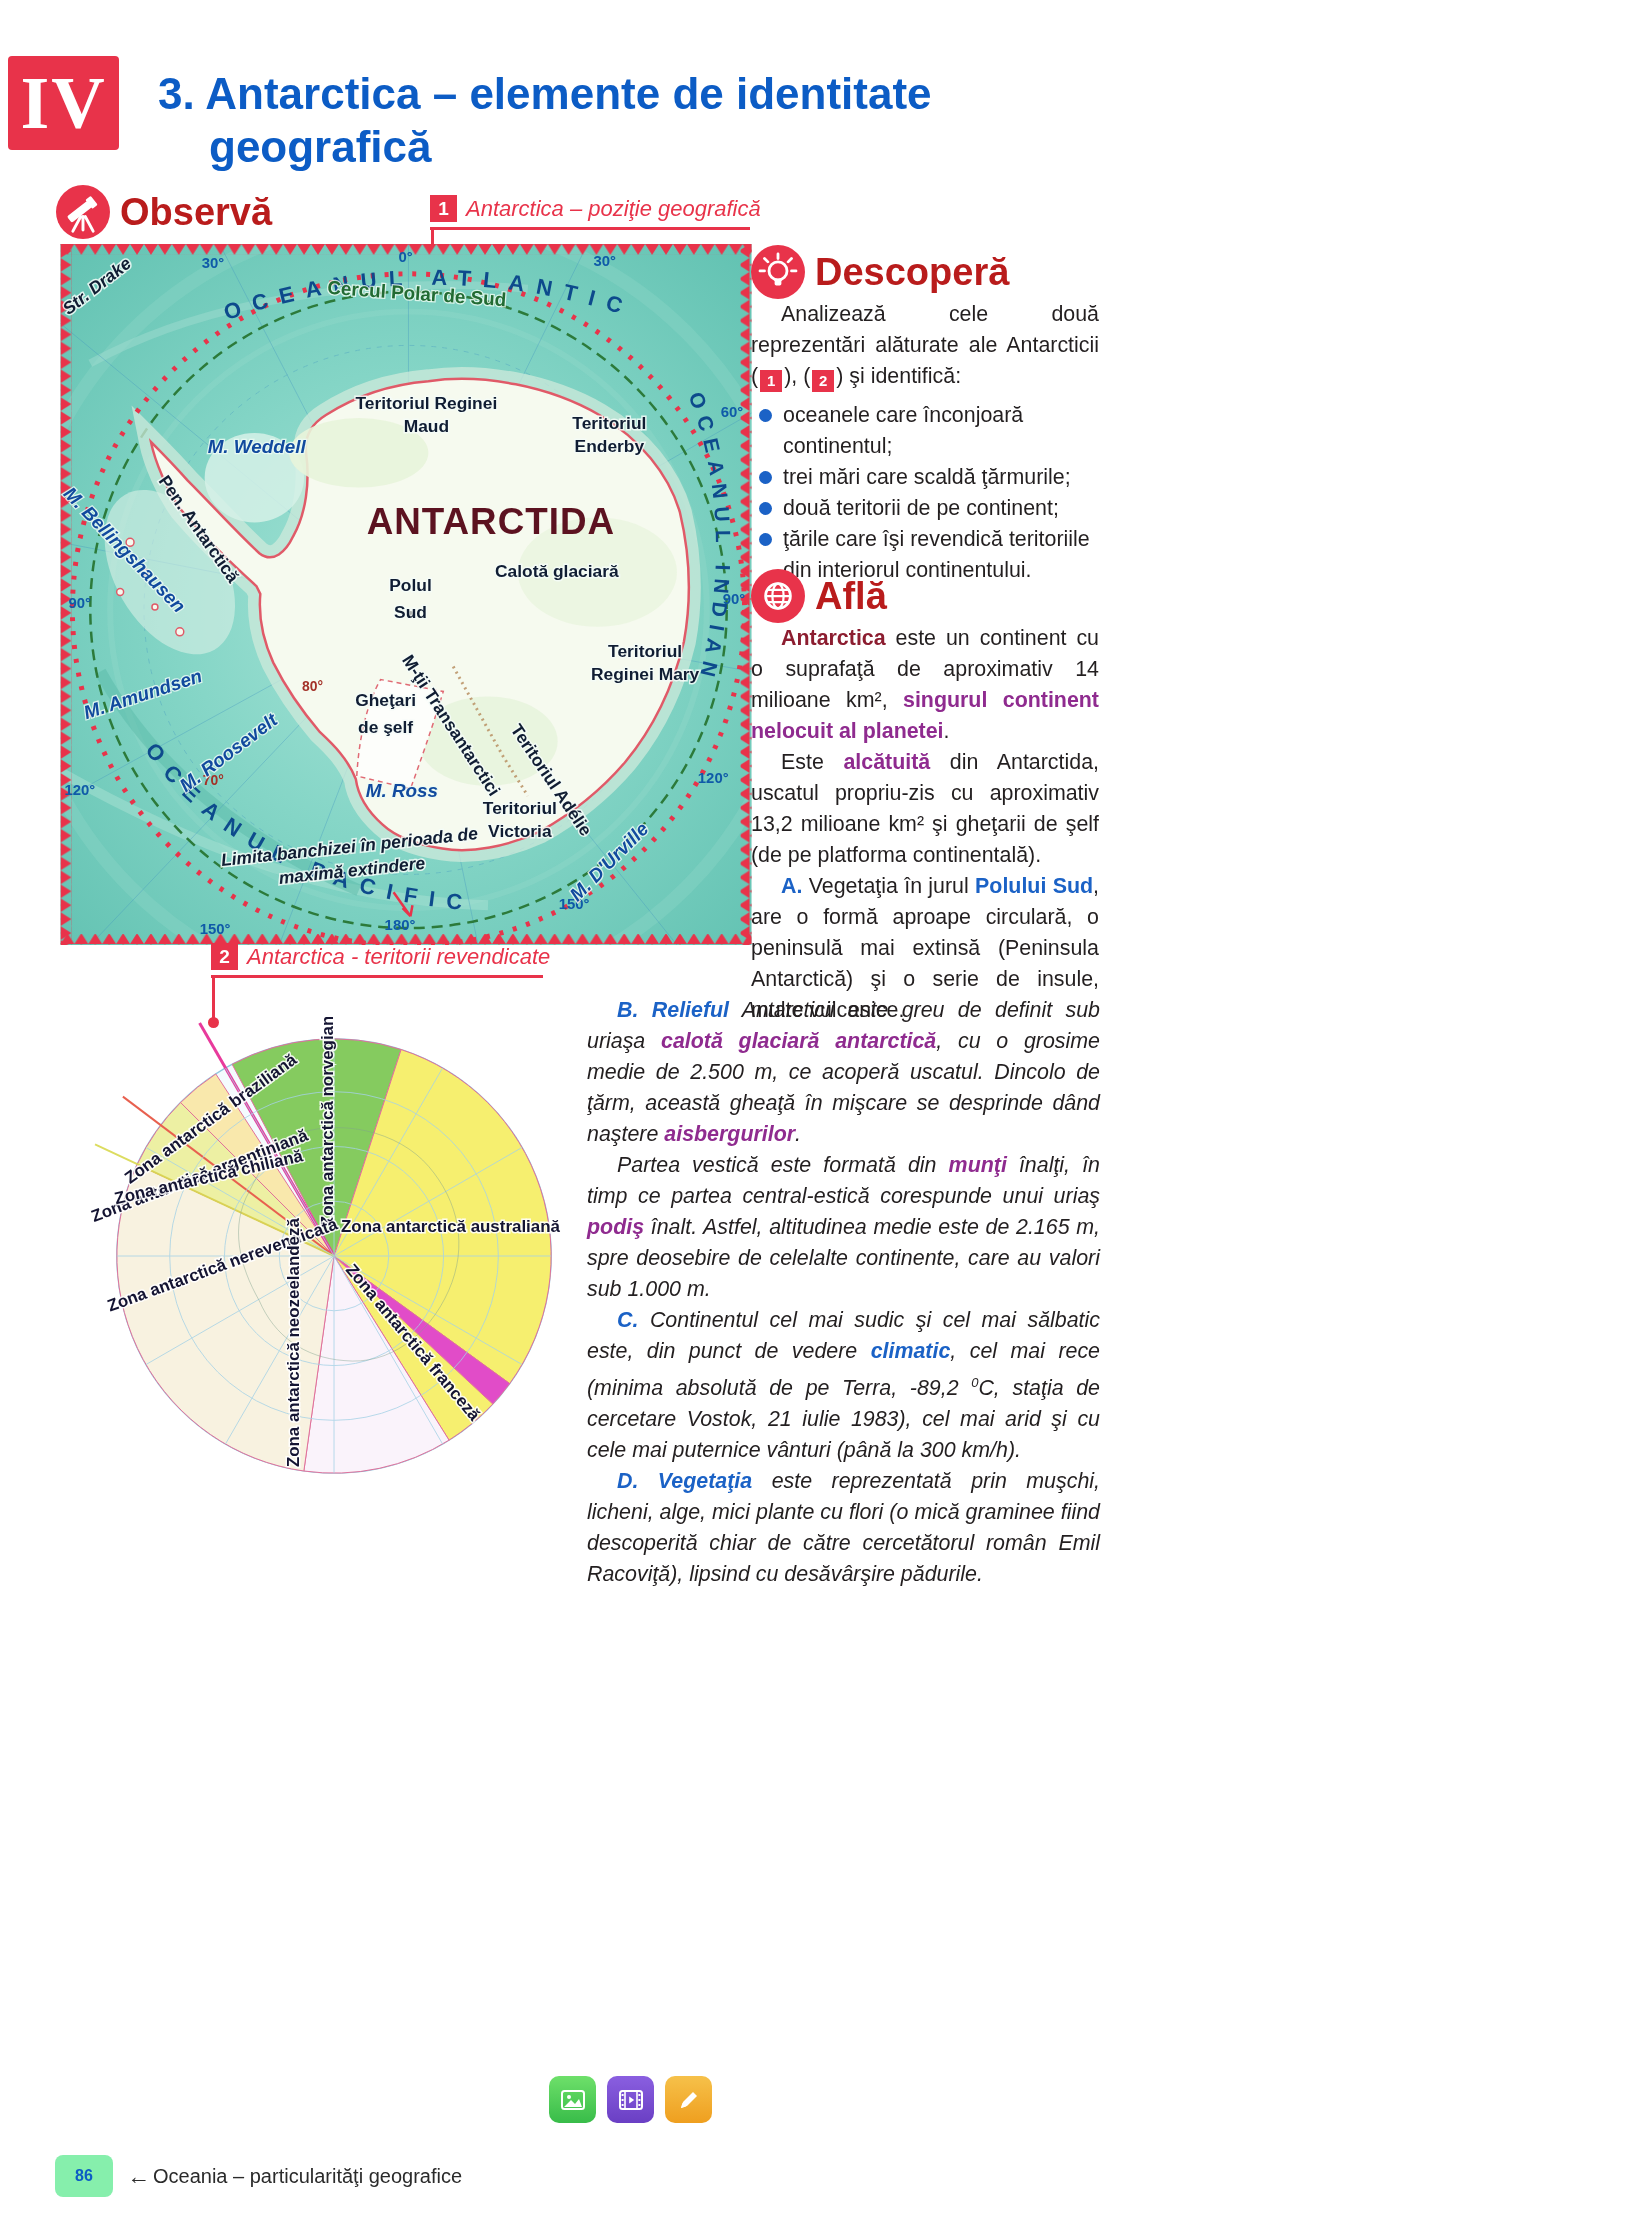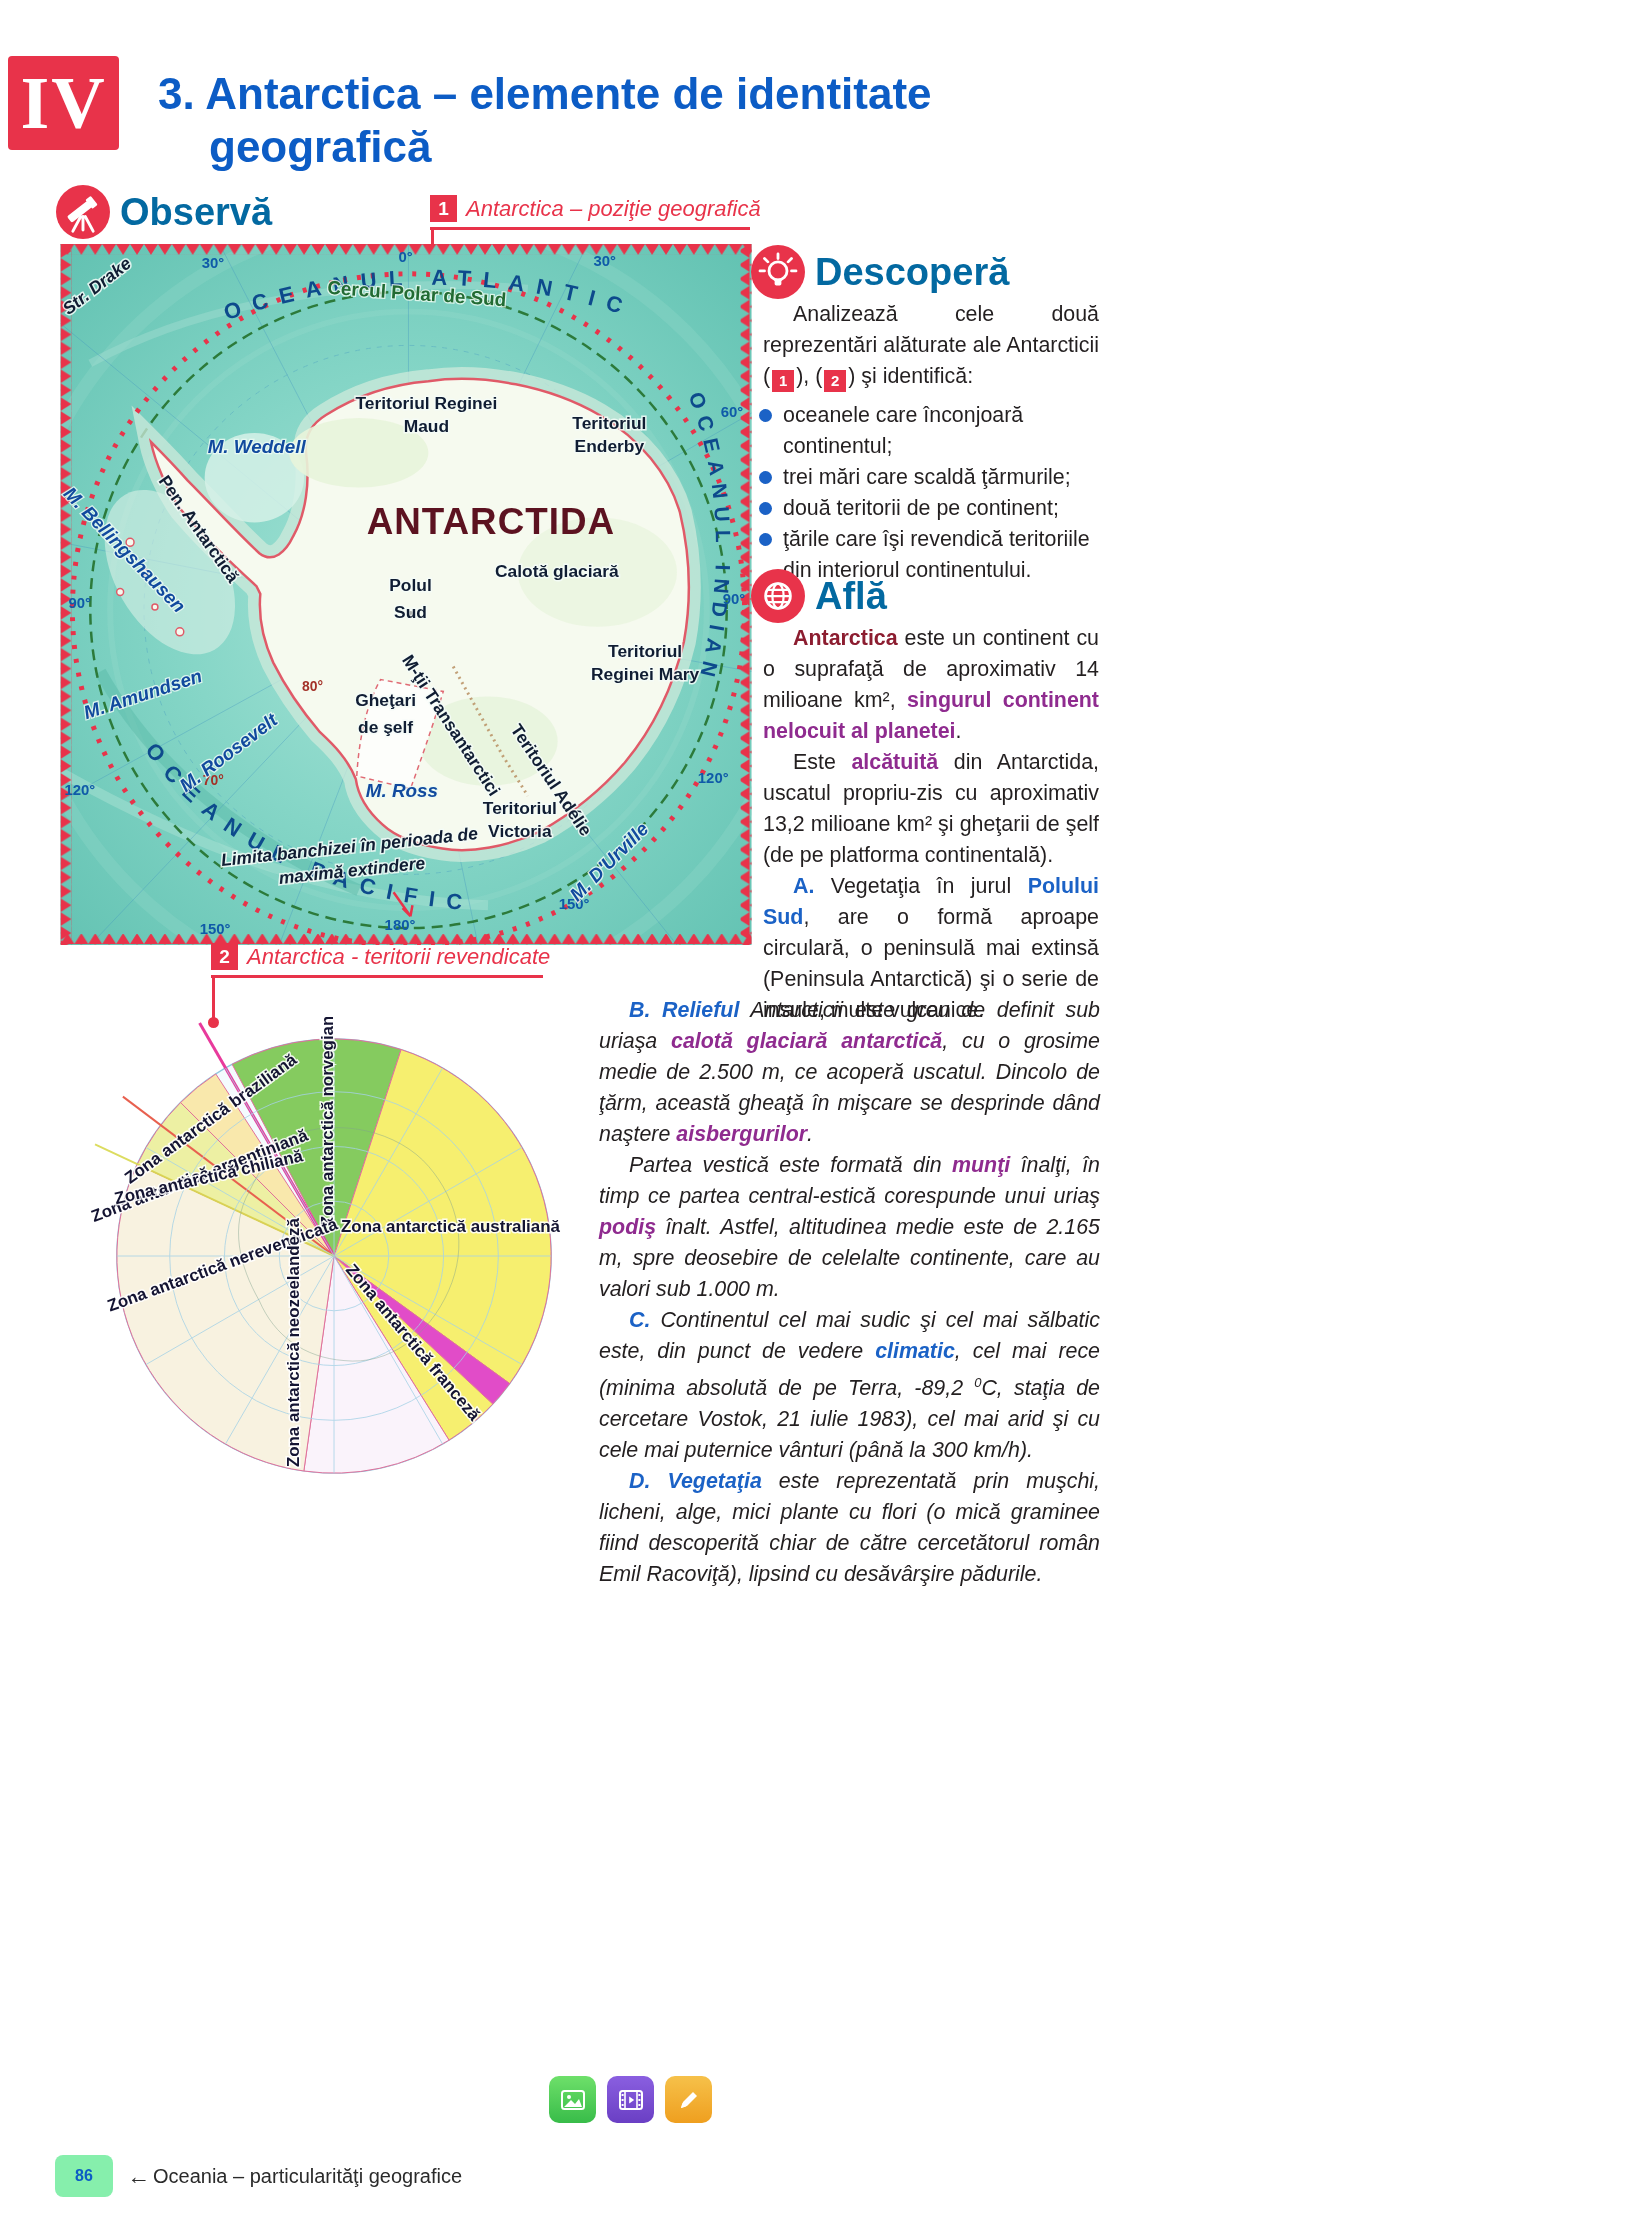--- a/index.html
+++ b/index.html
@@ -10,36 +10,36 @@
   .unit-badge{position:absolute;left:8px;top:56px;width:111px;height:94px;background:#e8334a;
        border-radius:4px;color:#fff;font-family:"Liberation Serif",serif;font-weight:bold;
        font-size:74px;display:flex;align-items:center;justify-content:center;letter-spacing:2px;}
   .page-title{position:absolute;left:146px;top:56px;margin:12px;color:#0c5cc5;font-size:44px;
        font-weight:bold;line-height:1.2;}
   .page-title .t1{display:block;}
   .page-title .t2{display:block;margin-left:51px;}
 
   
   .section-head{display:flex;align-items:center;gap:10px;}
-  .section-head .label{color:#0369a1;font-size:38px;font-weight:bold;line-height:1;}
+  .section-head .label{color:#b91c1c;font-size:38px;font-weight:bold;line-height:1;}
   .abs{position:absolute;}
 
   
   .fig-caption{position:absolute;display:flex;align-items:center;gap:9px;padding-bottom:5px;
        border-bottom:3px solid #e8334a;}
   .fig-num{width:27px;height:27px;background:#e8334a;color:#fff;font-weight:bold;font-size:19px;
        display:flex;align-items:center;justify-content:center;flex:none;}
   .fig-text{color:#e8334a;font-style:italic;font-weight:normal;font-size:22px;white-space:nowrap;}
   .connector{position:absolute;width:3px;background:#e8334a;}
   .conn-dot{position:absolute;width:11px;height:11px;border-radius:50%;background:#e8334a;}
 
   
   .col{position:absolute;text-align:justify;font-size:21.4px;line-height:31px;}
   .col p{margin:0;}
-  .ind{text-indent:30px;padding-left:12px;}
+  .ind{text-indent:30px;}
   .mt{margin-top:12px;}
   .b{font-weight:bold;}
   .blue{color:#1b62c6;}
   .purple{color:#8f2b8f;}
   .maroon{color:#8c1d30;}
   .sup{vertical-align:super;font-size:13px;}
   .numbox{display:inline-flex;width:22px;height:22px;background:#e8334a;color:#fff;font-weight:bold;
        font-size:15px;align-items:center;justify-content:center;vertical-align:-3px;margin:0 2px;
        text-indent:0;}
   .bullets{list-style:none;margin:8px 0 0 8px;padding:0;}

